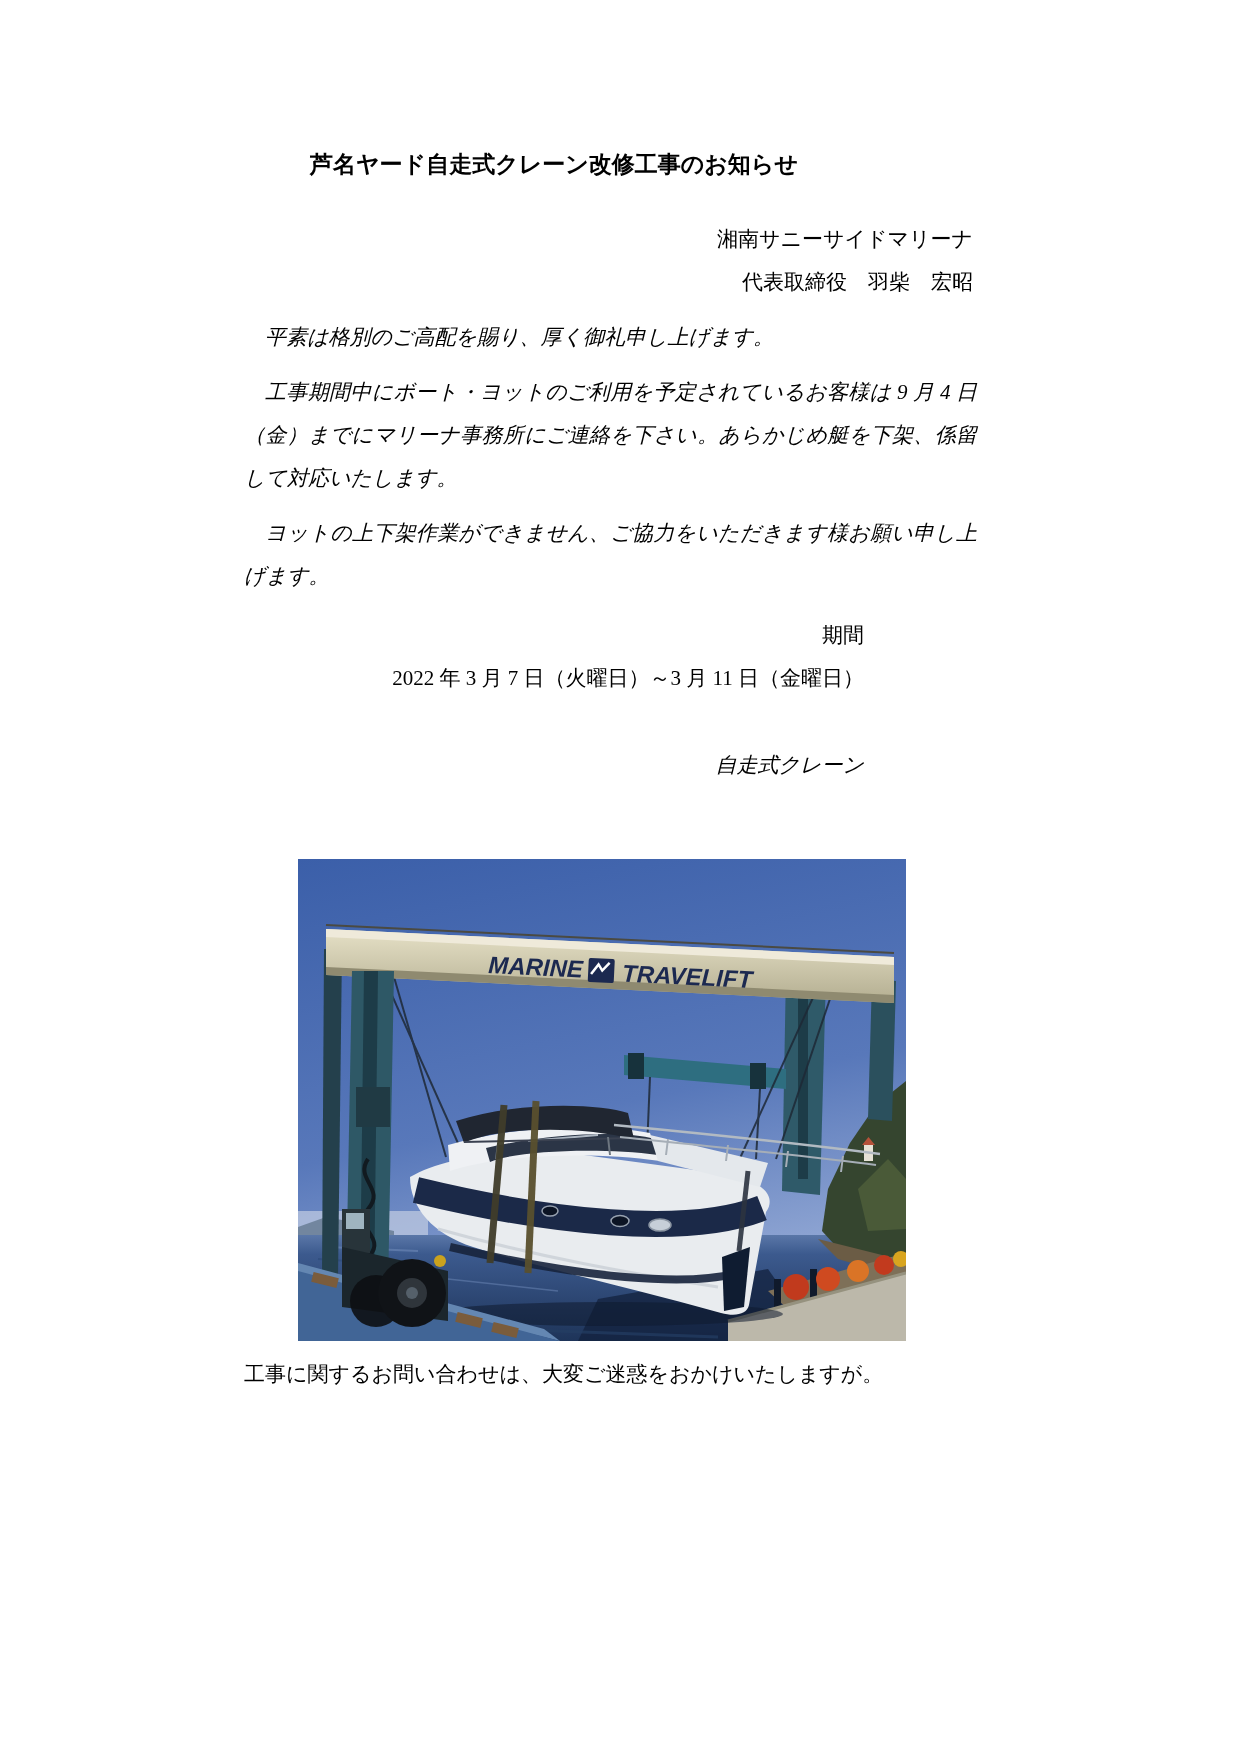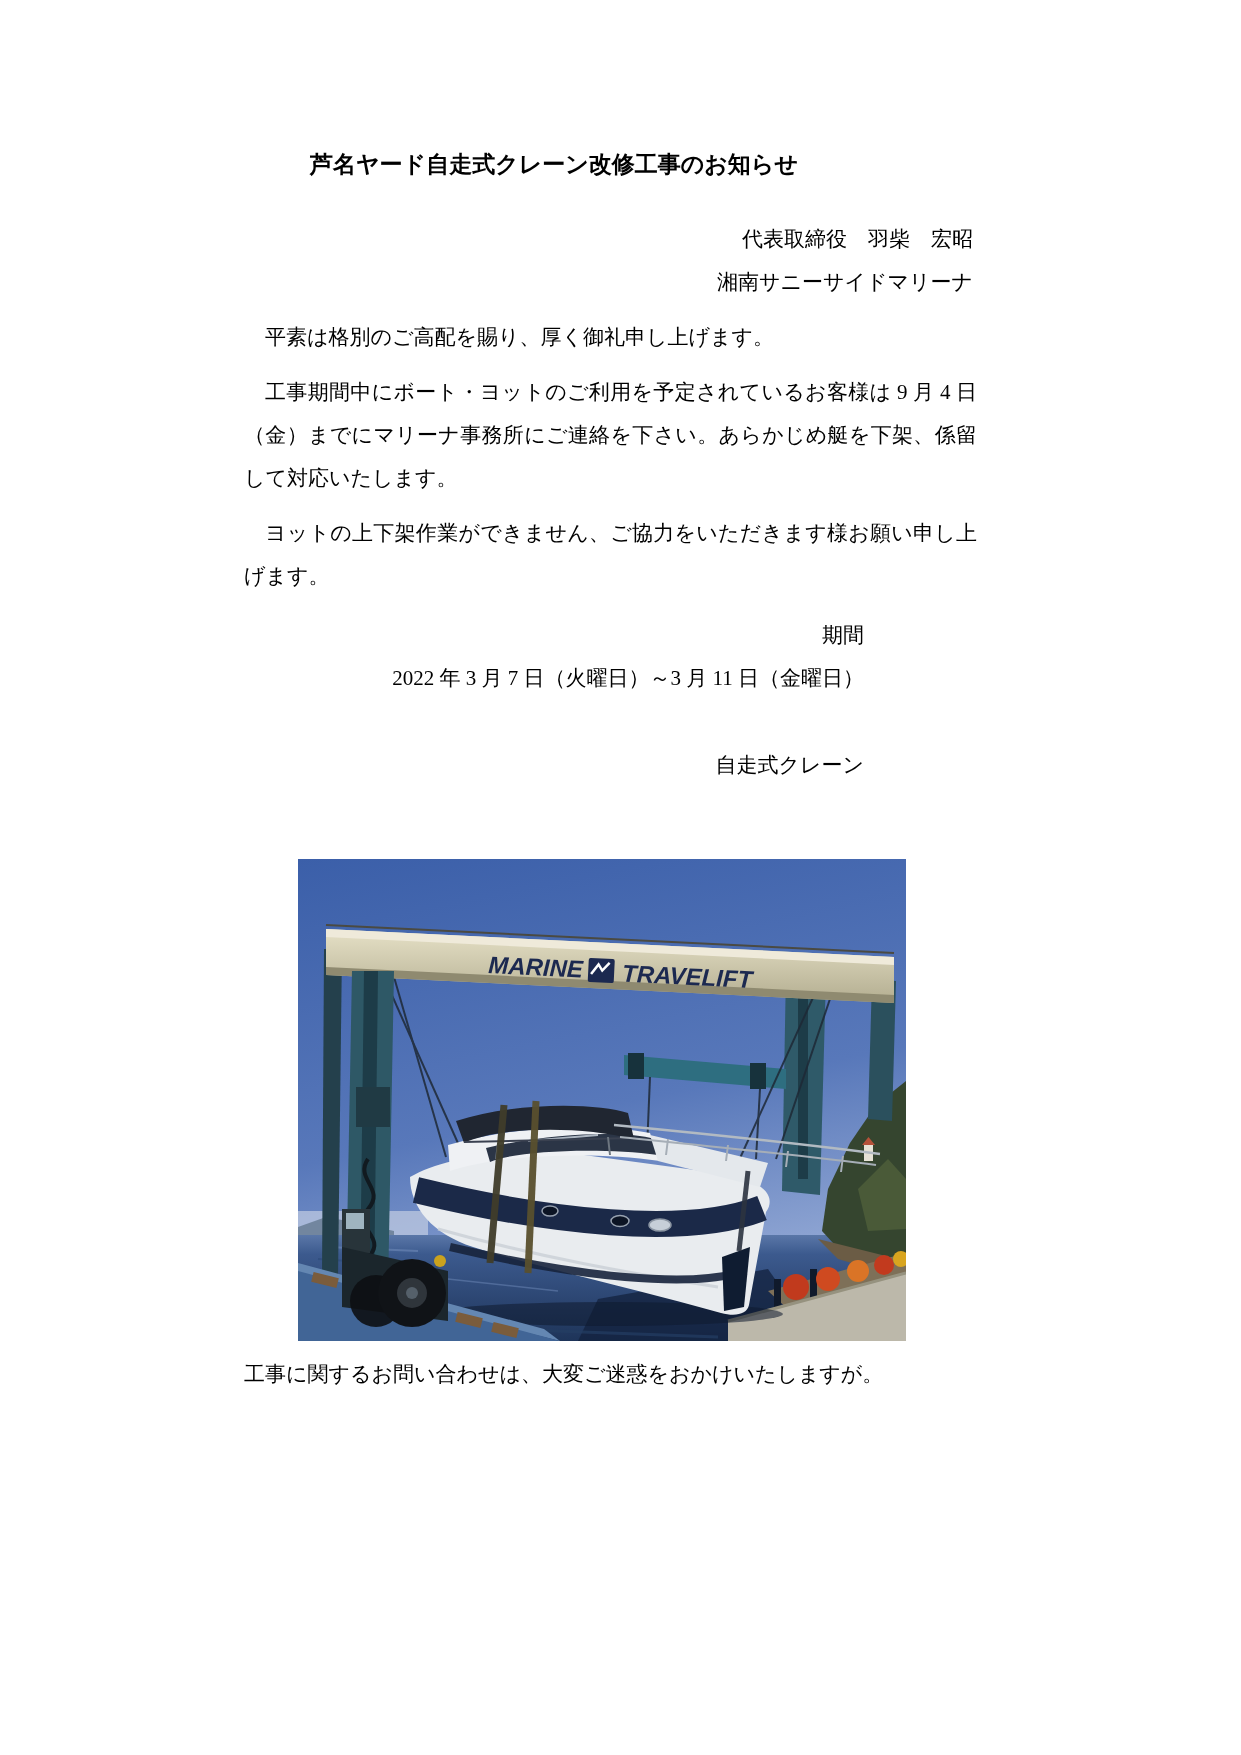--- a/index.html
+++ b/index.html
@@ -28,48 +28,48 @@
     text-align: right;
     padding-right: 4px;
   }
   p.body {
     margin-top: 12px;
     font-size: 21px;
     line-height: 43px;
     text-align: justify;
     text-justify: inter-character;
   }
-  .indent { text-indent: 1em; }
+  .indent { text-indent: 1em; font-style: italic; }
   .center620 {
     width: 620px;
     text-align: right;
     font-size: 21px;
     line-height: 43px;
   }
   .period-heading { margin-top: 16px; }
   .period-dates { margin-top: 0; }
-  .photo-caption { margin-top: 44px; }
+  .photo-caption { margin-top: 44px; font-style: italic; }
   .photo {
     margin: 72px 0 0 54px;
     width: 608px;
     height: 482px;
   }
   .photo svg { display: block; }
   .contact { margin-top: 54px; }
 </style>
 </head>
 <body>
 
 <div class="page">
 
   <h1 class="title">芦名ヤード自走式クレーン改修工事のお知らせ</h1>
 
   <div class="sender">
+    <div>湘南サニーサイドマリーナ</div>
     <div>代表取締役　羽柴　宏昭</div>
-    <div>湘南サニーサイドマリーナ</div>
   </div>
 
   <p class="body indent">平素は格別のご高配を賜り、厚く御礼申し上げます。</p>
 
 
   <p class="body indent">工事期間中にボート・ヨットのご利用を予定されているお客様は 9 月 4 日（金）までにマリーナ事務所にご連絡を下さい。あらかじめ艇を下架、係留して対応いたします。</p>
 
   <p class="body indent">ヨットの上下架作業ができません、ご協力をいただきます様お願い申し上げます。</p>
 
   <div class="center620 period-heading">期間</div>

